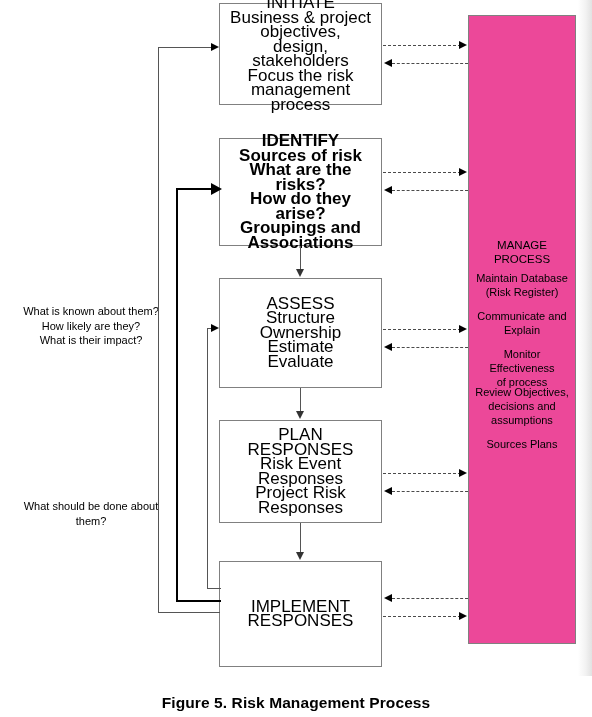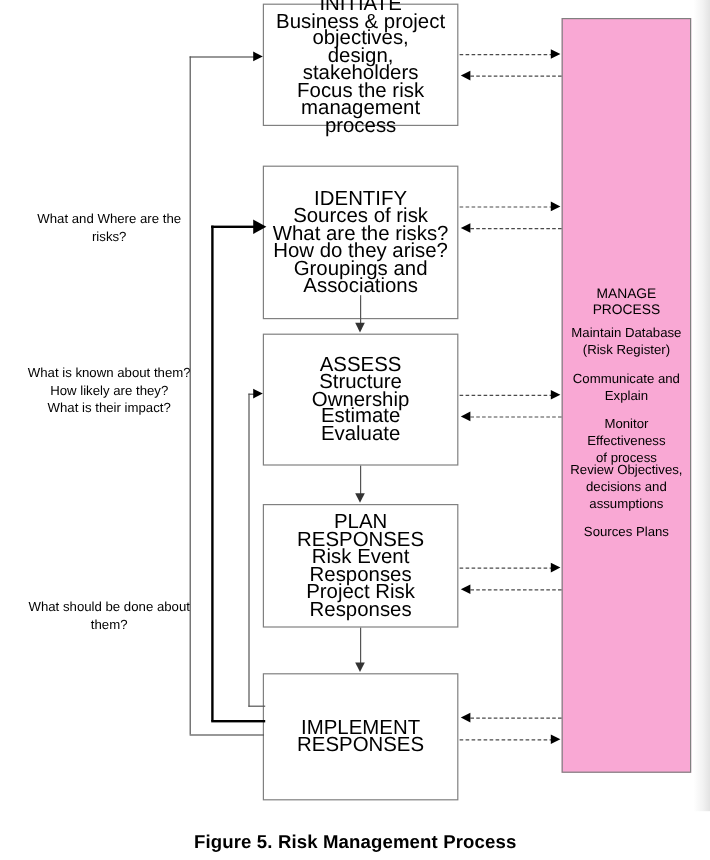--- a/index.html
+++ b/index.html
@@ -42,21 +42,21 @@
     font-size: 17px;
     line-height: 14.5px;
     white-space: pre-line;
     padding: 0 6px;
   }
 
   .manage-panel {
     position: absolute;
     box-sizing: border-box;
     border: 1px solid #808080;
-    background: #f9a8d4;
+    background: #ec4899;
     text-align: center;
   }
   .manage-title {
     position: absolute;
     left: 0;
     right: 0;
     text-align: center;
     font-size: 11.5px;
     line-height: 14px;
   }
@@ -135,39 +135,37 @@
   }
 </style>
 </head>
 <body>
 
 <div id="figure-root">
 
   <div class="page-edge"></div>
 
 
-  <div class="question" style="left:6px; top:176px; width:170px;">What and Where are the
-risks?</div>
 
   <div class="question" style="left:6px; top:304px; width:170px;">What is known about them?
 How likely are they?
 What is their impact?</div>
 
   <div class="question" style="left:6px; top:463px; width:170px;margin-top:36px;">What should be done about
 them?</div>
 
   <div class="stage-box" style="left:219px; top:3px; width:163px; height:102px;">
     <div class="stage-text">INITIATE
 Business &amp; project objectives,
 design, stakeholders
 Focus the risk management
 process</div>
   </div>
 
-  <div class="stage-box" style="left:219px; top:138px; width:163px; height:128px;">
+  <div class="stage-box" style="left:219px; top:138px; width:163px; height:108px;font-weight:bold;">
     <div class="stage-text">IDENTIFY
 Sources of risk
 What are the risks?
 How do they arise?
 Groupings and Associations</div>
   </div>
 
   <div class="stage-box" style="left:219px; top:278px; width:163px; height:110px;">
     <div class="stage-text">ASSESS
 Structure

